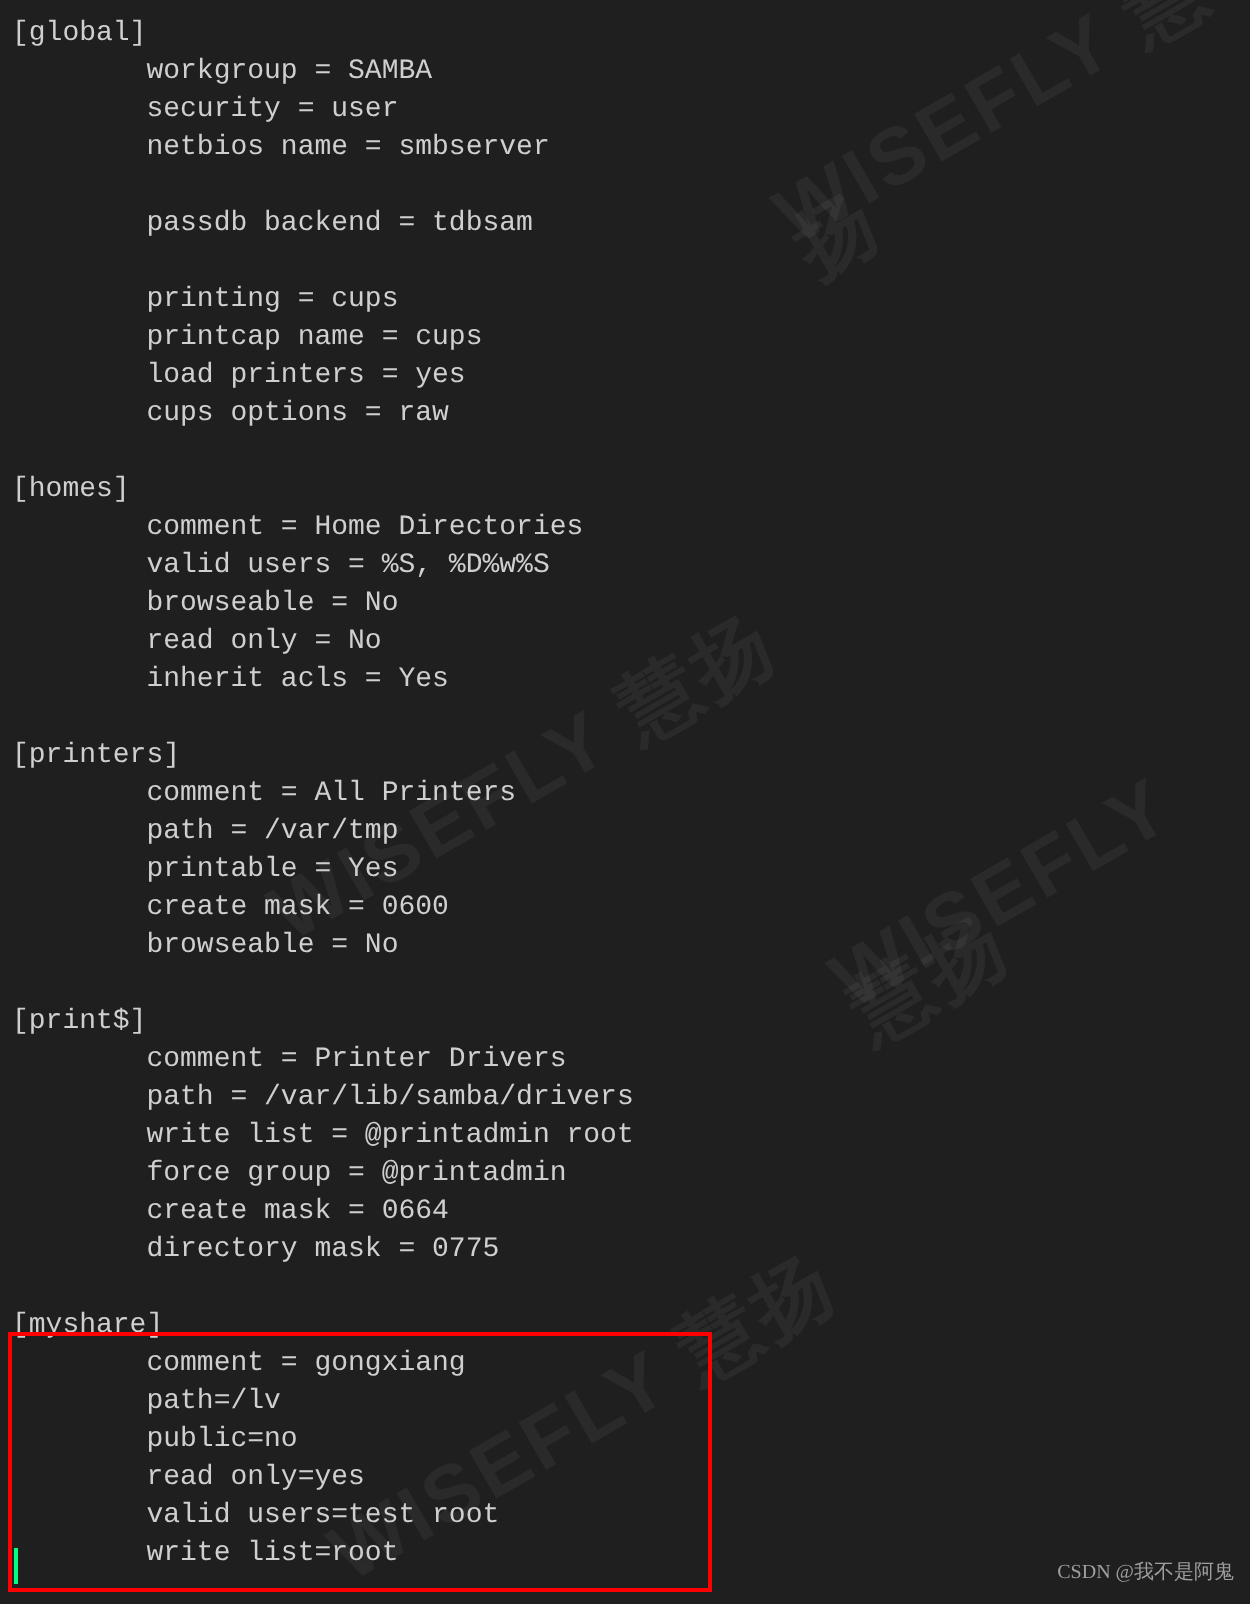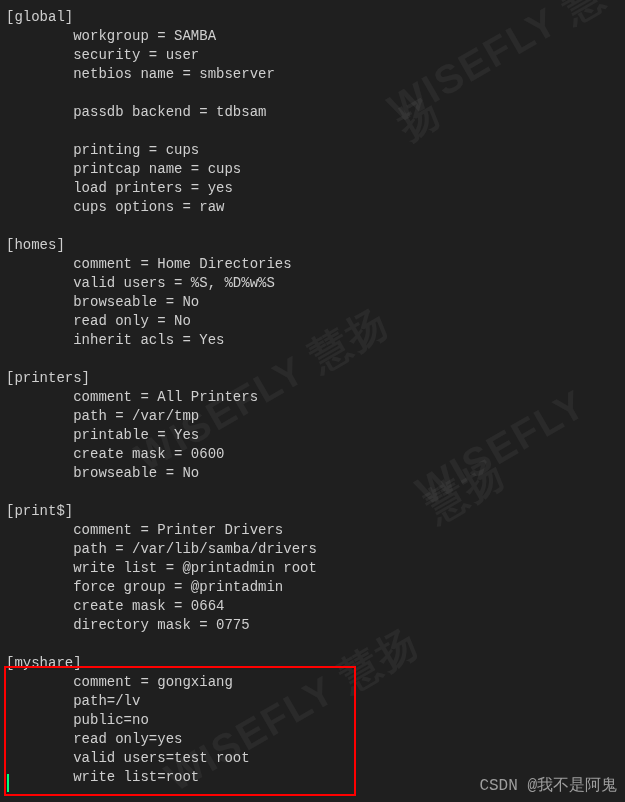--- a/index.html
+++ b/index.html
@@ -38,22 +38,22 @@
     top: 774px;
     width: 2px;
     height: 18px;
     background: #00ff7f;
     z-index: 4;
   }
   .attribution {
     position: absolute;
     right: 8px;
     bottom: 6px;
-    font-family: Liberation Mono, monospace;
-    font-size: 16px;
+    font-family: Liberation Serif, serif;
+    font-size: 10px;
     color: #9e9e9e;
     z-index: 5;
   }
   
   .watermark {
     position: absolute;
     color: rgba(255,255,255,0.05);
     font-family: Arial, sans-serif;
     font-weight: bold;
     font-size: 40px;

